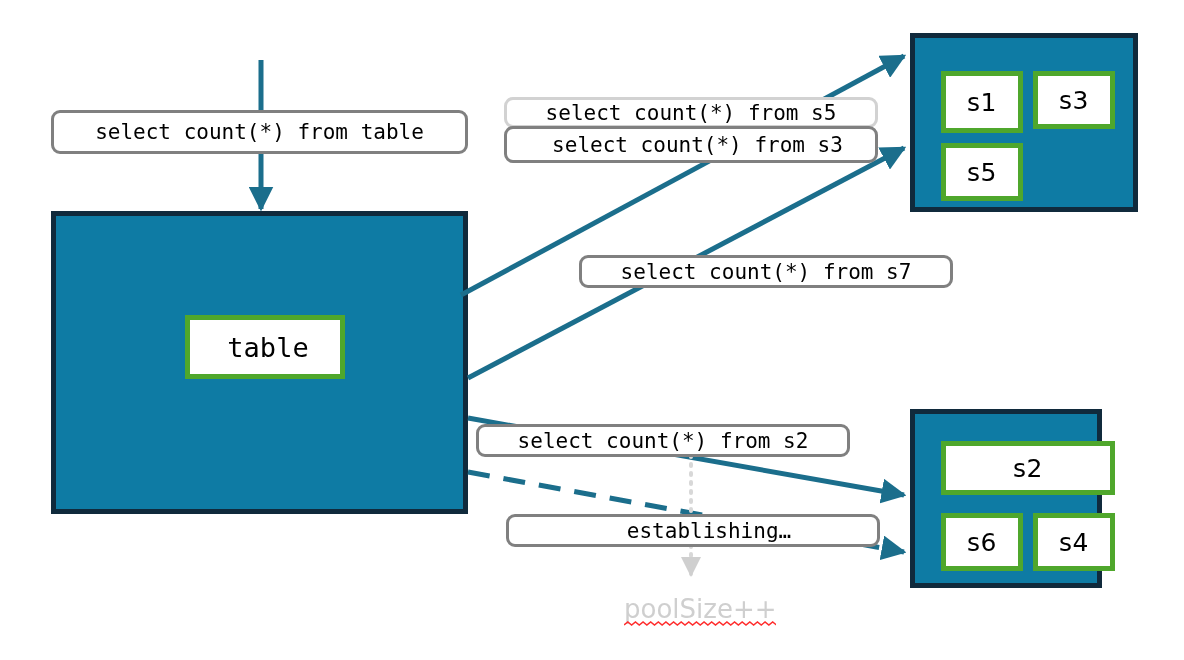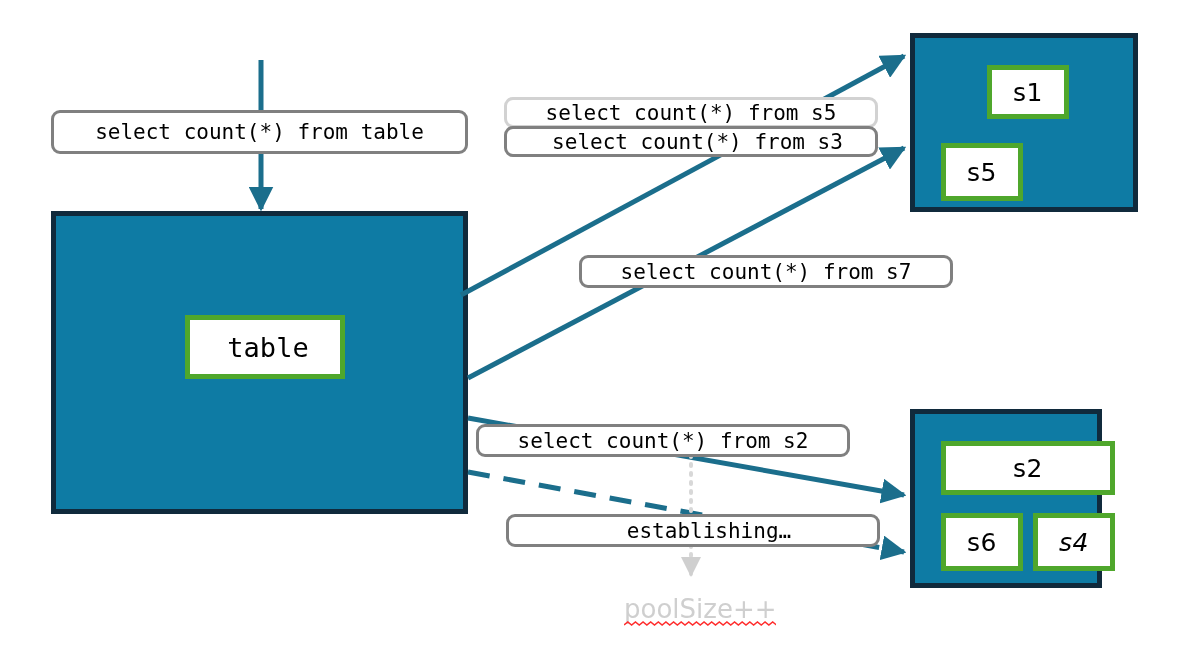--- a/index.html
+++ b/index.html
@@ -123,35 +123,36 @@
     <line x1="468" y1="472" x2="904" y2="552" stroke="#1B6E8C" stroke-width="5" stroke-dasharray="22 14" marker-end="url(#arrow-solid)"></line>
 
     <line x1="691" y1="455" x2="691" y2="575" stroke="#d8d8d8" stroke-width="4" stroke-dasharray="2 7" stroke-linecap="round" marker-end="url(#arrow-dot)"></line>
   </svg>
 
   <div class="pool layer-pools" style="left:51px; top:211px; width:417px; height:303px;">
     <div class="node mono" style="left:129px; top:99px; width:160px; height:64px;padding-left:6px;">table</div>
   </div>
 
   <div class="pool layer-pools" style="left:910px; top:33px; width:228px; height:179px;">
-    <div class="node" style="left:26px; top:27px; width:82px; height:54px;margin-left:46px;">s1</div>
+    <div class="node" style="left:26px; top:33px; width:82px; height:62px;">s1</div>
+    <div class="node" style="left:118px; top:33px; width:82px; height:58px;">s3</div>
     <div class="node" style="left:26px; top:105px; width:82px; height:58px;">s5</div>
   </div>
 
   <div class="pool layer-pools" style="left:910px; top:409px; width:192px; height:179px;">
     <div class="node" style="left:26px; top:27px; width:174px; height:54px;">s2</div>
     <div class="node" style="left:26px; top:99px; width:82px; height:58px;">s6</div>
-    <div class="node" style="left:118px; top:99px; width:82px; height:58px;font-style:italic;">s4</div>
+    <div class="node" style="left:118px; top:99px; width:82px; height:58px;">s4</div>
   </div>
 
   <div class="pill layer-pills" style="left:51px; top:110px; width:417px; height:44px;">select count(*) from table</div>
 
   <div class="pill faded" style="left:504px; top:97px; width:374px; height:31px;">select count(*) from s5</div>
 
-  <div class="pill layer-pills over" style="left:504px; top:126px; width:374px; height:31px;padding-left:13px;">select count(*) from s3</div>
+  <div class="pill layer-pills over" style="left:504px; top:126px; width:374px; height:37px;padding-left:13px;">select count(*) from s3</div>
 
   <div class="pill layer-pills over" style="left:579px; top:255px; width:374px; height:33px;">select count(*) from s7</div>
 
   <div class="pill layer-pills over" style="left:476px; top:424px; width:374px; height:33px;">select count(*) from s2</div>
 
   <div class="pill layer-pills over" style="left:506px; top:514px; width:374px; height:33px;padding-left:32px;">establishing…</div>
 
   <div class="note" style="left:624px; top:594px;">
     <span>poolSize++</span>
     <svg class="squiggle" viewBox="0 0 140 5" preserveAspectRatio="none">

